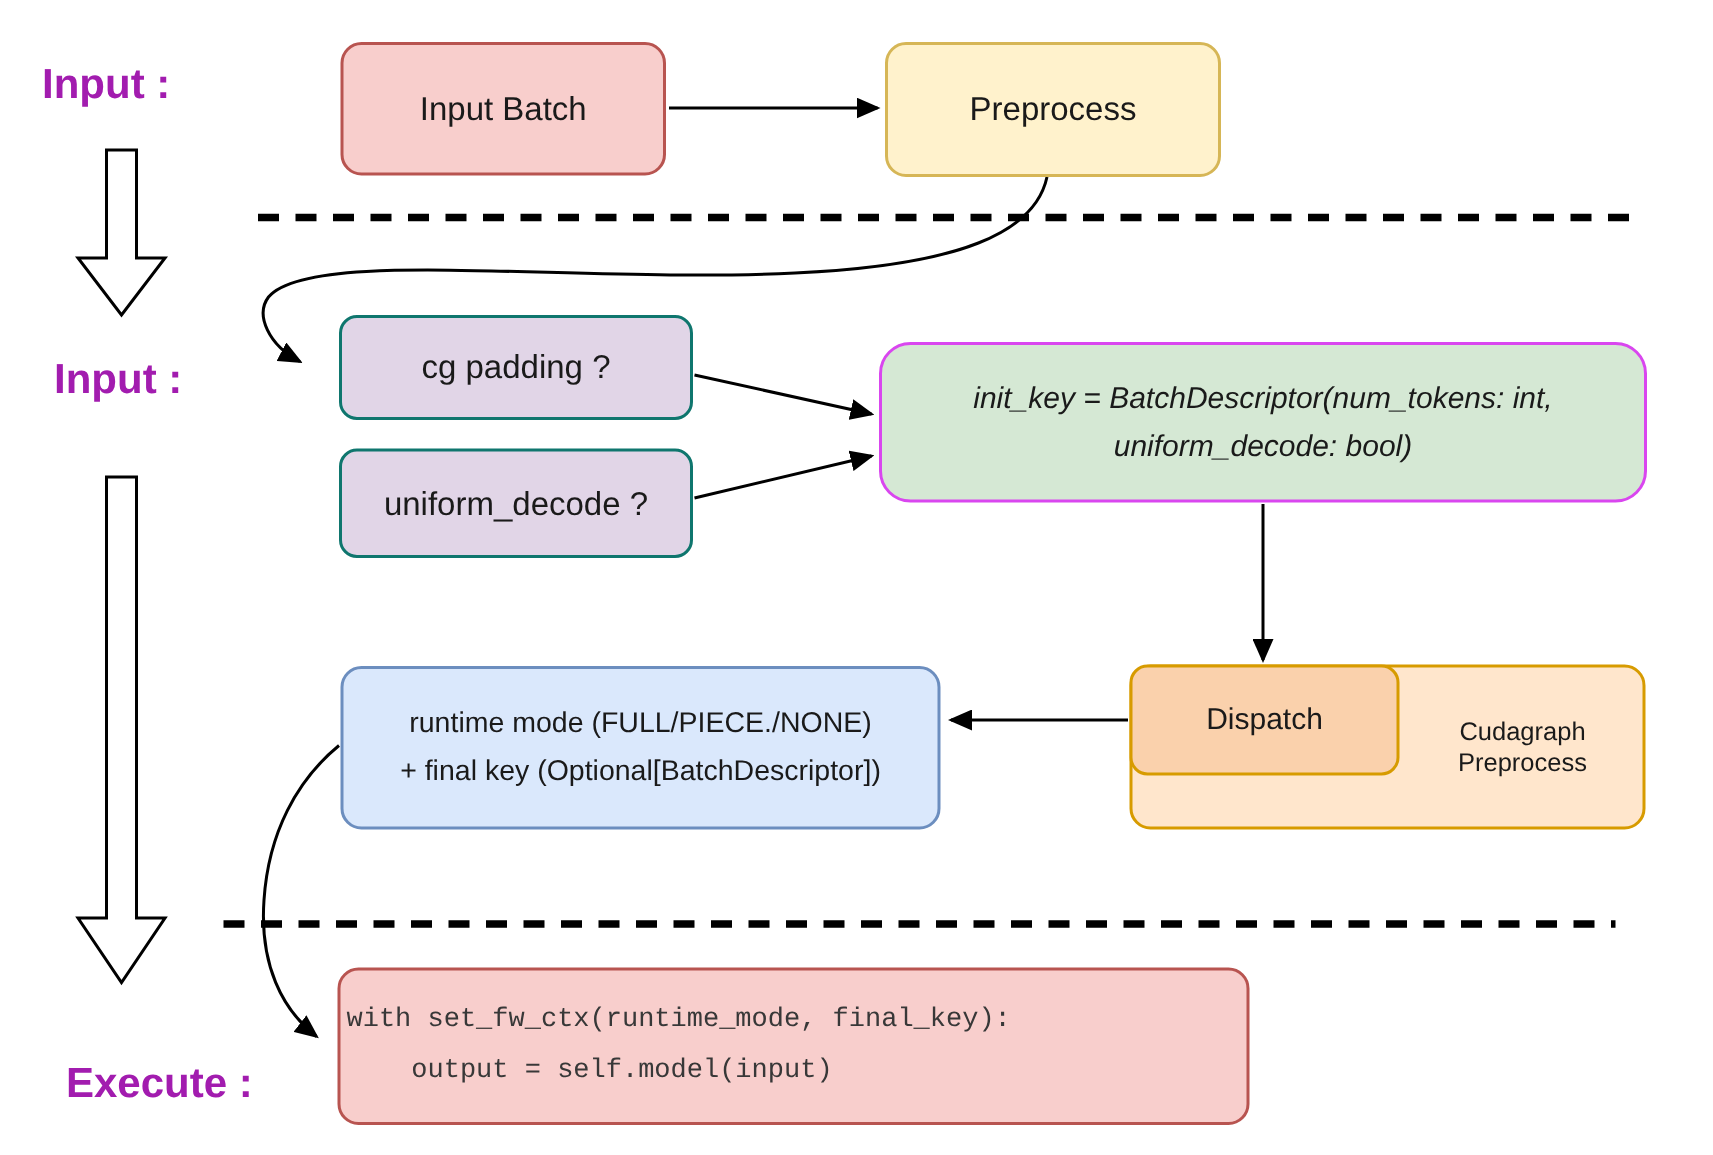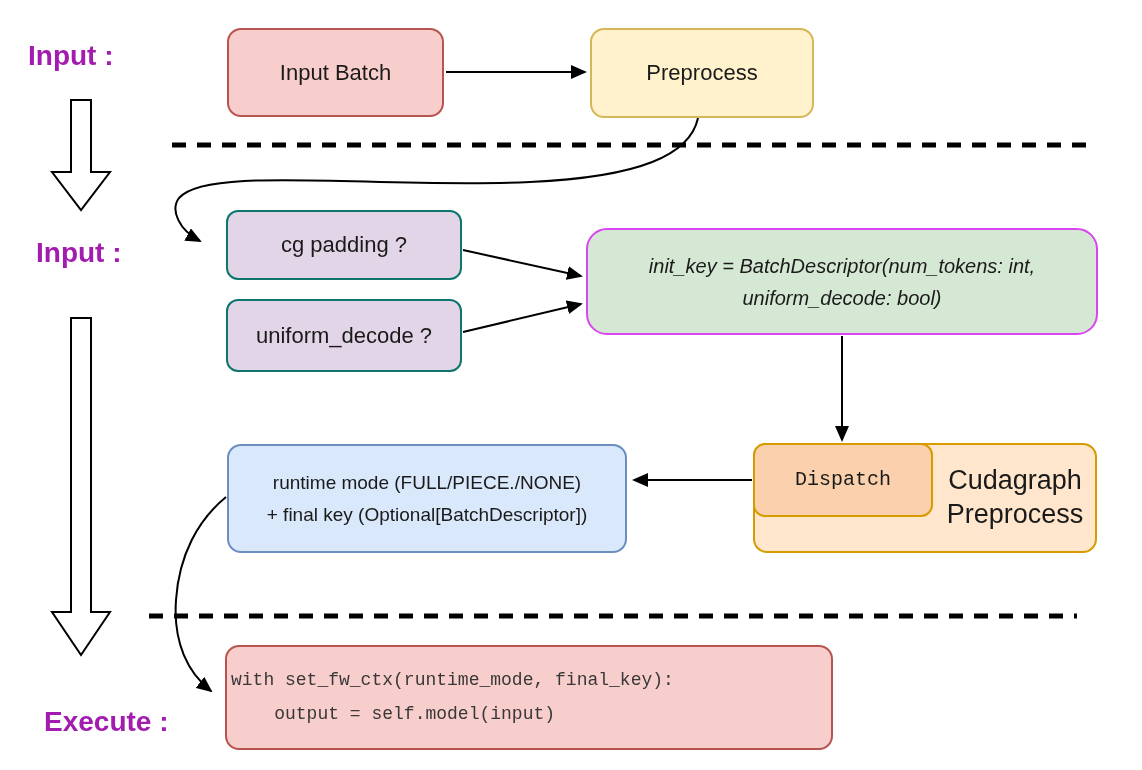--- a/index.html
+++ b/index.html
@@ -42,31 +42,31 @@
     color: #1a1a1a;
     line-height: 1.6;
   }
   .node .line { white-space: nowrap; }
 
   .box-red    { background: #f8cecc; border: 2px solid #b85450; border-radius: 14px; }
   .box-yellow { background: #fff2cc; border: 2px solid #d6b656; border-radius: 14px; }
   .box-purple { background: #e1d5e7; border: 2px solid #0f766e; border-radius: 12px; }
   .box-green  { background: #d5e8d4; border: 2px solid #d946ef; border-radius: 21px; font-style: italic; }
   .box-orange-outer { background: #ffe6cc; border: 2px solid #d79b00; border-radius: 14px; }
-  .box-orange-inner { background: #fad1ac; border: 2px solid #d79b00; border-radius: 12px; font-family: Liberation Mono, monospace; }
+  .box-orange-inner { background: #fad1ac; border: 2px solid #d79b00; border-radius: 12px; }
   .box-blue   { background: #dae8fc; border: 2px solid #6c8ebf; border-radius: 14px; }
 
   #node-input-batch     { left: 227px; top: 28px;  width: 217px; height: 89px;  font-size: 22px; }
   #node-preprocess      { left: 590px; top: 28px;  width: 224px; height: 90px;  font-size: 22px; }
   #node-cg-padding      { left: 226px; top: 210px; width: 236px; height: 70px;  font-size: 22px; }
   #node-uniform-decode  { left: 226px; top: 299px; width: 236px; height: 73px;  font-size: 22px; }
   #node-init-key        { left: 586px; top: 228px; width: 512px; height: 107px; font-size: 20px; }
   #node-cudagraph-outer { left: 753px; top: 443px; width: 344px; height: 110px; }
   #node-dispatch        { left: 753px; top: 443px; width: 180px; height: 74px;  font-size: 20px; z-index: 3; }
-  #node-cudagraph-text  { left: 933px; top: 443px; width: 164px; height: 110px; font-size: 27px; background: transparent; border: none; z-index: 3; line-height: 1.25; }
+  #node-cudagraph-text  { left: 933px; top: 443px; width: 164px; height: 110px; font-size: 17px; background: transparent; border: none; z-index: 3; line-height: 1.25; }
   #node-runtime-mode    { left: 227px; top: 444px; width: 400px; height: 109px; font-size: 19px; line-height: 1.68; }
   #node-execute-code {
     left: 225px; top: 645px; width: 608px; height: 105px;
     font-family: "Liberation Mono", "DejaVu Sans Mono", monospace;
     font-size: 18px;
     color: #383838;
     align-items: flex-start;
     text-align: left;
     padding-left: 4px;
     line-height: 1.85;

